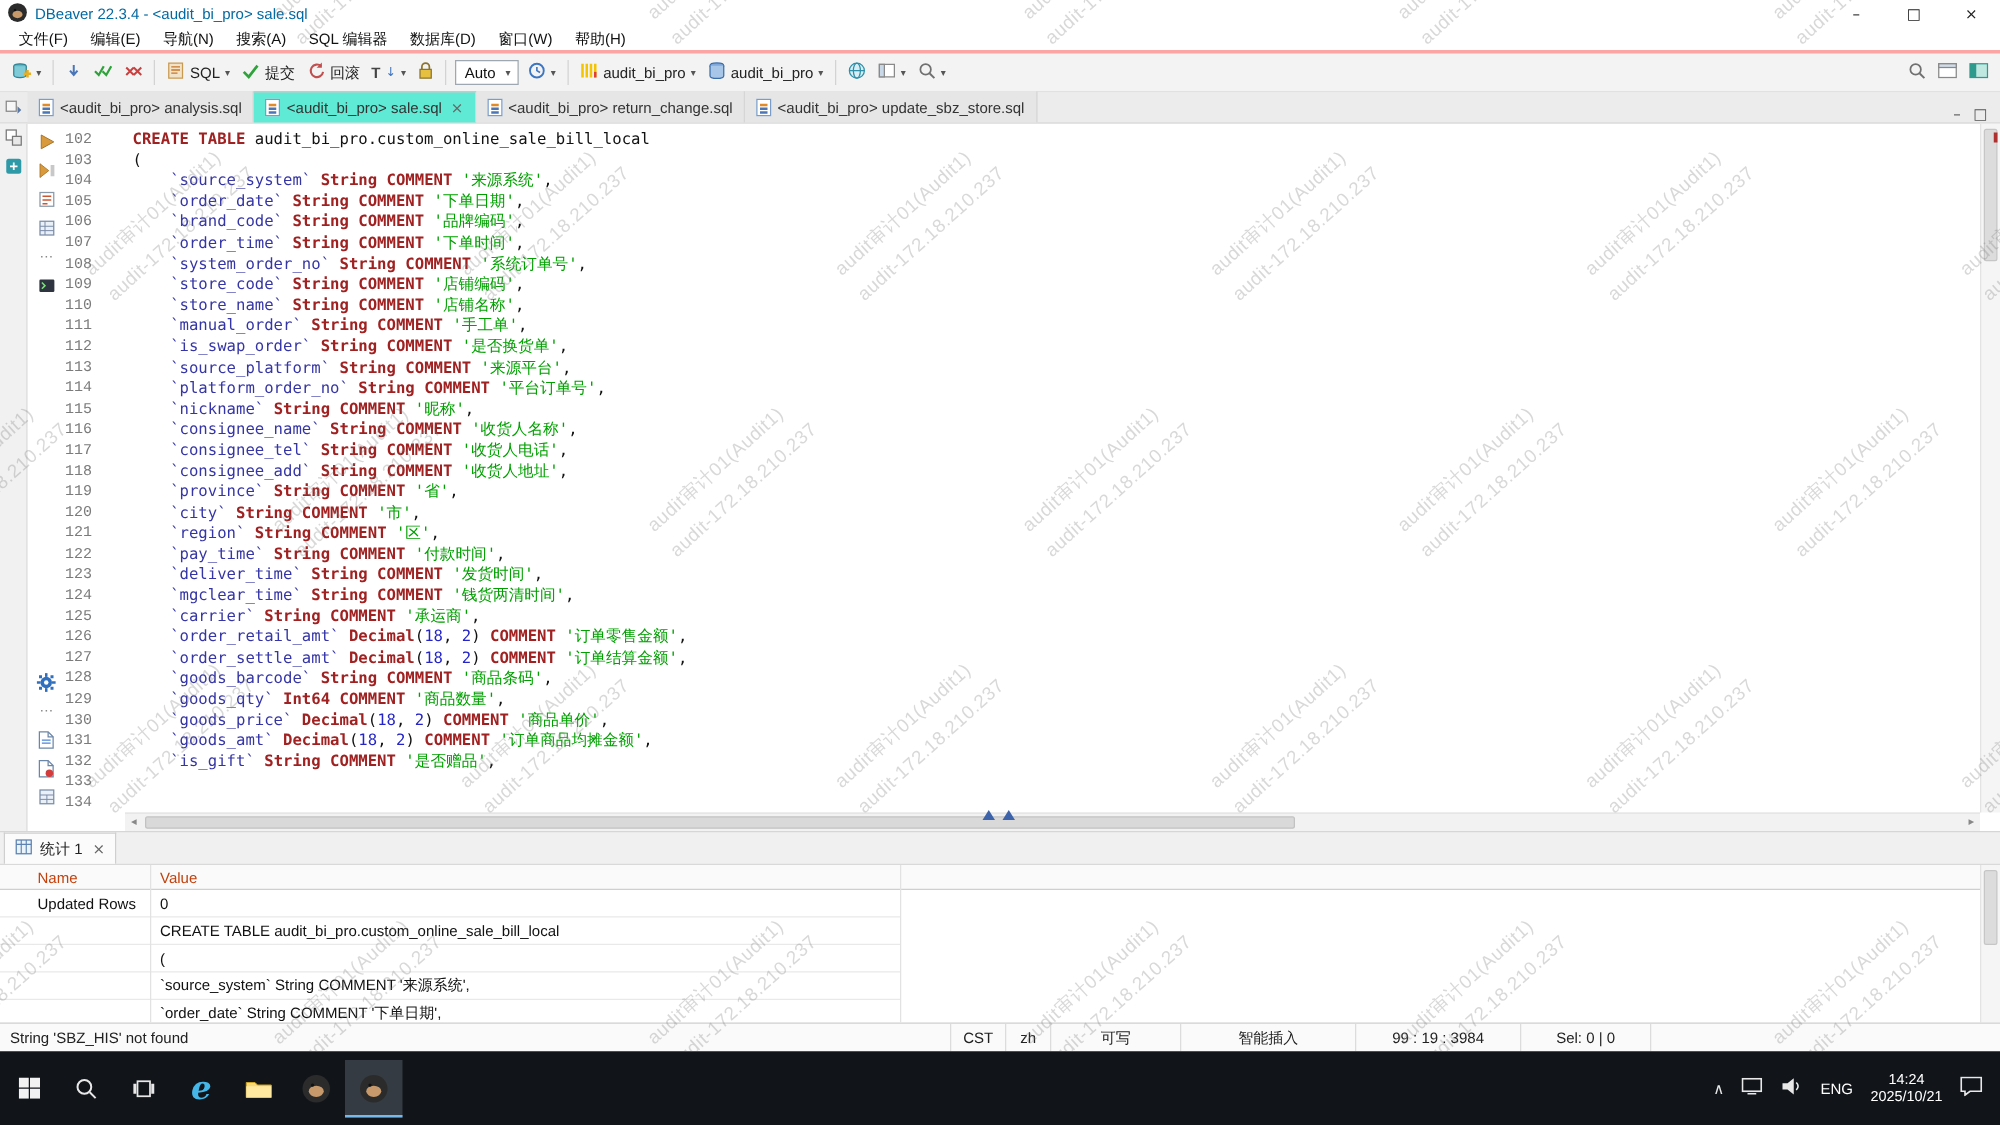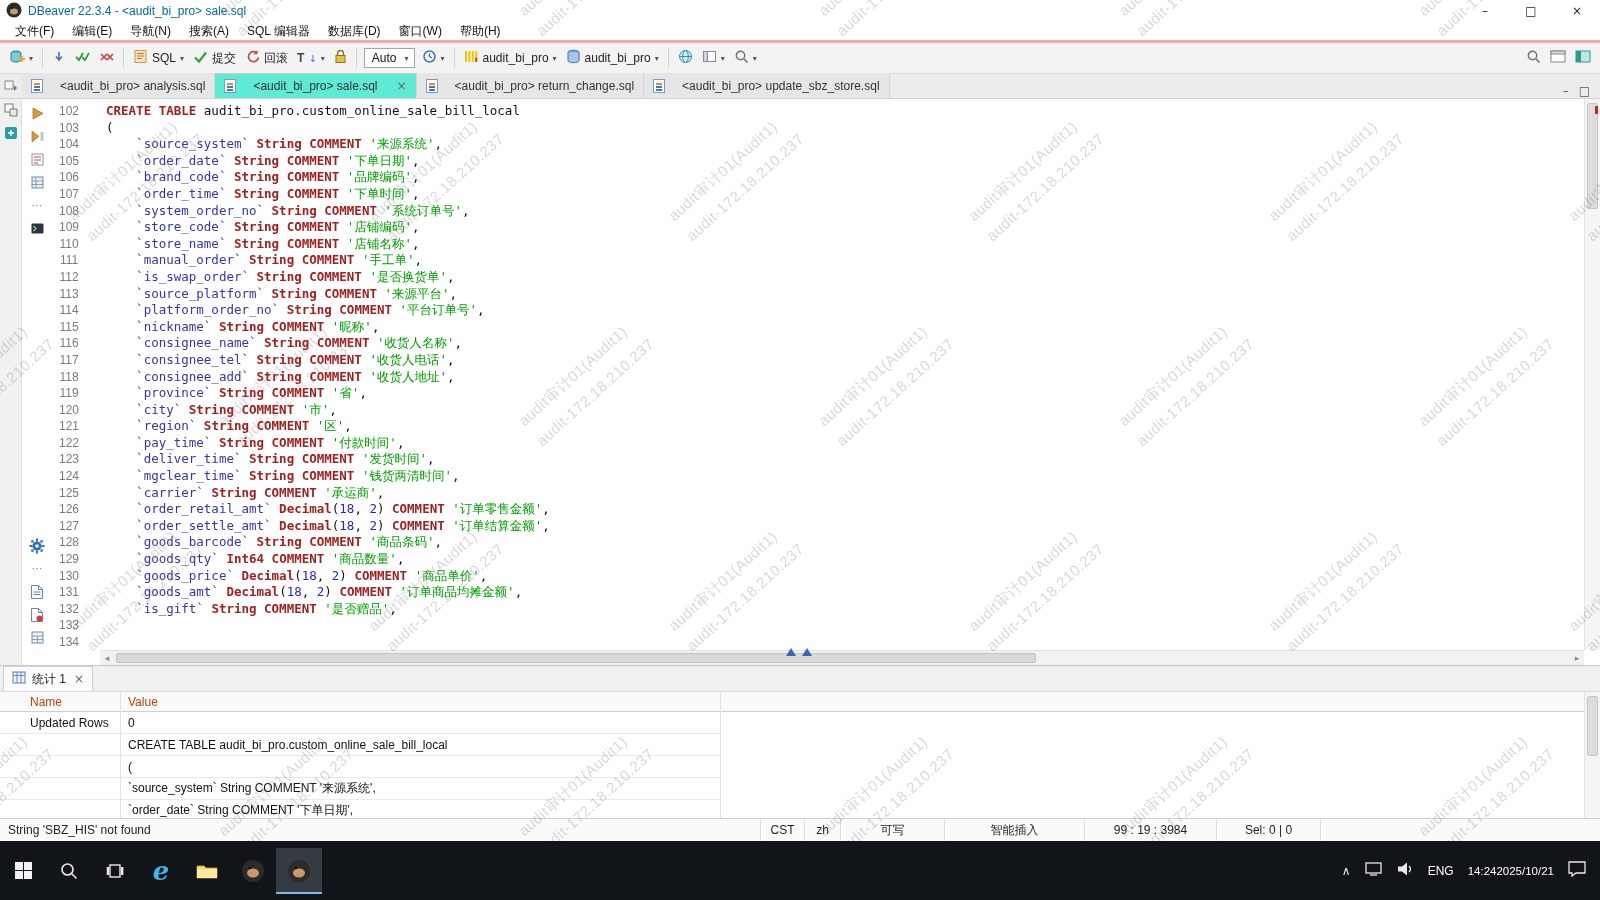--- a/index.html
+++ b/index.html
@@ -22,35 +22,35 @@
   .tbtn{display:flex;align-items:center;gap:4px;height:24px;padding:0 4px;border-radius:2px;color:#222;white-space:nowrap}
   .caret{font-family:"DejaVu Sans",sans-serif;font-size:8px;color:#555}
   .tsep{width:1px;height:20px;background:#d3d3d3;margin:0 4px}
   .combo{display:flex;align-items:center;background:#fff;border:1px solid #9fa8b0;height:20px;padding:0 5px 0 7px;gap:8px;margin:0 2px}
   .tspacer{flex:1}
   .glyph{font-family:"DejaVu Sans",sans-serif}
 
   
   .tabbar{position:absolute;left:0;top:74px;right:0;height:25px;background:#ececec;border-bottom:1px solid #d2d2d2;display:flex;align-items:flex-end}
   .tb-left-ic{width:22px;display:flex;justify-content:center;align-items:center;height:25px}
-  .tab{display:flex;align-items:center;gap:17px;height:25px;padding:0 9px;color:#333;border-right:1px solid #d6d6d6;background:#e6e6e6;white-space:nowrap}
+  .tab{display:flex;align-items:center;gap:5px;height:25px;padding:0 9px;color:#333;border-right:1px solid #d6d6d6;background:#e6e6e6;white-space:nowrap}
   .tab.active{background:#5eead4;border-top:1px solid #c9c9c9;font-weight:normal}
   .tabclose{color:#666;font-family:"DejaVu Sans",sans-serif;margin-left:2px}
   .sqlfile-ic{width:12px;height:14px;border:1px solid #7a9cc8;background:#fff;position:relative;display:inline-block;flex:none}
   .sqlfile-ic::after{content:"";position:absolute;left:2px;top:3px;width:6px;height:2px;background:#e08a2a;box-shadow:0 3px 0 #4a76b8,0 6px 0 #4a76b8}
   .tabbar-right{margin-left:auto;display:flex;align-items:center;gap:10px;padding-right:10px;color:#555;font-family:"DejaVu Sans",sans-serif}
 
   
   .main{position:absolute;left:0;top:99px;right:0;height:566px;background:#fff}
   .leftstrip{position:absolute;left:0;top:0;bottom:0;width:22px;background:#f1f1f1;border-right:1px solid #ddd;display:flex;flex-direction:column;align-items:center;padding-top:4px;gap:6px}
   .side-toolbar{position:absolute;left:22px;top:0;bottom:15px;width:30px;display:flex;flex-direction:column;align-items:center;padding:6px 0 4px;gap:6px}
   .s-ic{width:18px;height:17px;display:flex;align-items:center;justify-content:center}
   .s-ic.dots{color:#888;font-size:11px}
   .side-gap{flex:1}
-  .gutter{position:absolute;left:52px;top:0;width:46px;bottom:15px;padding:4px 12px 0 0;text-align:center;color:#7b7b7b;font-family:Liberation Sans, sans-serif;font-size:12px;line-height:16.6px;overflow:hidden}
+  .gutter{position:absolute;left:52px;top:0;width:46px;bottom:15px;padding:4px 12px 0 0;text-align:left;color:#7b7b7b;font-family:Liberation Mono, monospace;font-size:12px;line-height:16.6px;overflow:hidden}
   .code{position:absolute;left:102px;right:16px;top:0;bottom:15px;padding:4px 0 0 4px;overflow:hidden;font-family:"DejaVu Sans Mono","Liberation Mono",monospace;font-size:12.5px;line-height:16.6px}
   .code-line{white-space:pre}
   .kw{color:var(--kw,#a02121);font-weight:bold}
   .id{color:var(--id,#3535a6)}
   .st{color:var(--st,#00a000)}
   .num{color:var(--num,#2424c8)}
   .vscroll{position:absolute;right:0;top:0;bottom:15px;width:16px;background:#f5f5f5;border-left:1px solid #e3e3e3}
   .vthumb{position:absolute;left:2px;right:2px;top:4px;height:106px;background:#dcdcdc;border:1px solid #c6c6c6;border-radius:2px}
   .vmark{position:absolute;right:2px;top:7px;width:3px;height:8px;background:#b03030}
   .hscroll{position:absolute;left:100px;right:16px;bottom:0;height:15px;background:#f2f2f2;border-top:1px solid #e2e2e2;display:flex;align-items:center}
@@ -86,21 +86,21 @@
   .st-item:nth-of-type(6){width:104px}
   .st-fill{flex:1;border-left:1px solid #dcdcdc}
 
   
   .taskbar{position:absolute;left:0;top:841px;right:0;height:59px;background:var(--tb,#11151a);display:flex;align-items:center;color:#eee}
   .tk-btn{width:46px;height:46px;display:flex;align-items:center;justify-content:center;flex:none}
   .tk-btn.active{background:#343b42;box-shadow:inset 0 -2px 0 #76b9ed}
   .ie-e{color:#45b6e8;font-size:26px;font-weight:bold;font-family:"DejaVu Serif",serif;font-style:italic;line-height:1}
   .tray{margin-left:auto;display:flex;align-items:center;gap:14px;padding-right:14px}
   .tray .glyph{color:#e8e8e8;font-size:12px}
-  .clock{display:flex;flex-direction:row;align-items:center;font-size:11.5px;line-height:14px;color:#fff}
+  .clock{display:flex;flex-direction:column;align-items:center;font-size:11.5px;line-height:14px;color:#fff}
   .lang{font-size:12px;color:#fff}
 
   
   .watermark-layer{position:absolute;left:0;top:0;right:0;height:841px;overflow:hidden;pointer-events:none;z-index:40}
   .wm{position:absolute;white-space:pre;transform:rotate(-42deg);font-size:15px;line-height:27px;color:rgba(125,125,125,0.30);letter-spacing:.5px}
 </style>
 </head>
 <body>
 
 <div class="screen">

